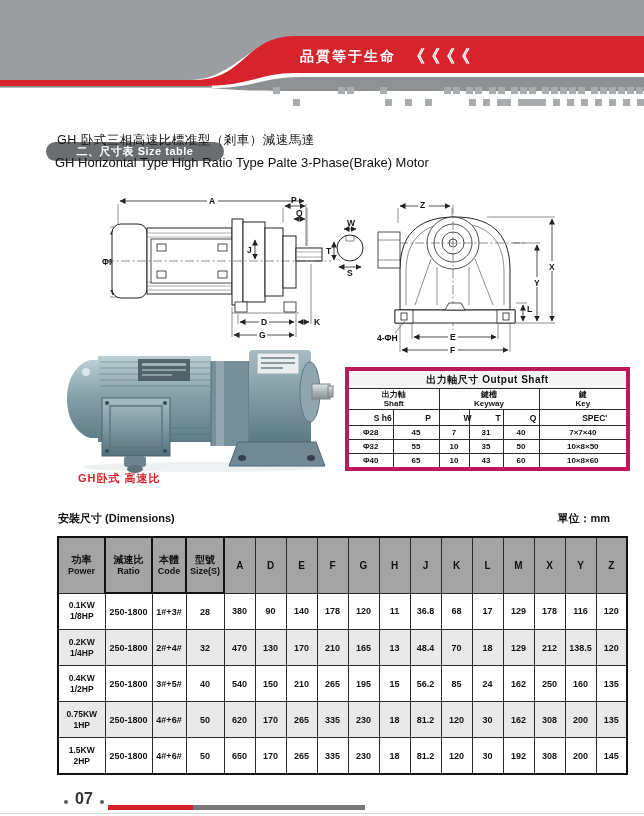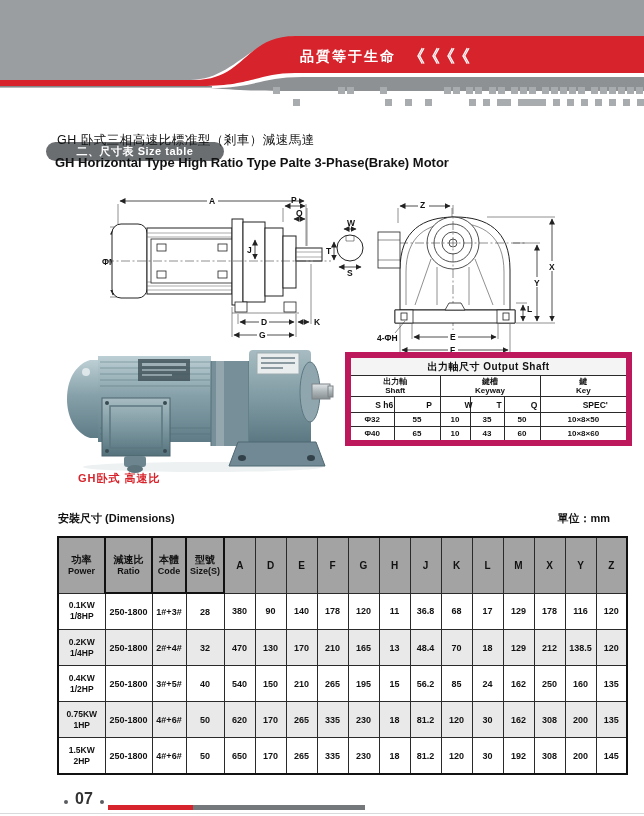--- a/index.html
+++ b/index.html
@@ -7,35 +7,35 @@
         font-family:"Liberation Sans",sans-serif;color:#111;}
   
   #header-svg{position:absolute;left:0;top:0;}
   .banner-text{font:bold 14px "Liberation Sans",sans-serif;fill:#fff;letter-spacing:2px;}
   .banner-chev{font:bold 17px "Liberation Sans",sans-serif;fill:#fff;letter-spacing:-2px;}
   
   .pill{position:absolute;left:46px;top:102px;width:178px;height:19px;background:#6a6e71;
         border-radius:10px;color:#fff;font-size:11px;font-weight:bold;text-align:center;
         line-height:19px;letter-spacing:.5px;margin-top:40px;}
   .title-zh{position:absolute;left:57px;top:132px;font-size:12.5px;font-weight:normal;letter-spacing:.5px;}
-  .title-en{position:absolute;left:55px;top:155px;font-size:13px;font-weight:bold;}
+  .title-en{position:absolute;left:55px;top:155px;font-size:13px;font-weight:normal;}
   
   .lbl{font:bold 8.5px "Liberation Sans",sans-serif;fill:#111;}
   .dimr{stroke:#222;stroke-width:.8;fill:none;marker-start:url(#ar2);marker-end:url(#ar2);}
   .ext{stroke:#333;stroke-width:.55;fill:none;}
   .ol{fill:#fff;stroke:#222;stroke-width:1;}
   .ol2{fill:#fff;stroke:#222;stroke-width:.8;}
   .fin{stroke:#555;stroke-width:.5;}
   .cl{stroke:#444;stroke-width:.6;stroke-dasharray:9 2.5 2 2.5;fill:none;}
   
   .photo-caption{position:absolute;left:78px;top:471px;font-size:11px;font-weight:bold;color:#d7232b;letter-spacing:1px;}
   
   table{border-collapse:collapse;table-layout:fixed;}
   td,th{border:1px solid #2a2a2a;text-align:center;vertical-align:middle;padding:0;}
-  #shaft-table{position:absolute;left:345px;top:352px;width:281px;border:6px solid #be185d;
+  #shaft-table{position:absolute;left:345px;top:367px;width:281px;border:4px solid #be185d;
                font-size:8px;font-weight:bold;}
   #shaft-table .t-title{height:17px;font-size:10px;background:#f4f4f4;letter-spacing:.5px;}
   #shaft-table .t-group{height:21px;background:#fff;}
   #shaft-table .t-group div{line-height:9px;font-size:8px;}
   #shaft-table .t-cols td{height:15px;font-size:8.5px;padding-left:24px;}
   #shaft-table tbody td{height:13px;}
   .dims-label{position:absolute;left:58px;top:511px;font-size:11px;font-weight:bold;text-align:right;}
   .unit-label{position:absolute;right:34px;top:511px;font-size:11px;font-weight:bold;}
   #main-table{position:absolute;left:57px;top:536px;width:569px;border:2px solid #111;
               font-size:9px;font-weight:bold;}
@@ -367,20 +367,28 @@
         <td>S  h6</td>
         <td>P</td>
         <td>W</td>
         <td>T</td>
         <td>Q</td>
         <td>SPEC'</td>
       </tr>
     </thead>
     <tbody>
         <tr>
+          <td>Φ28</td>
+          <td>45</td>
+          <td>7</td>
+          <td>31</td>
+          <td>40</td>
+          <td>7×7×40</td>
+        </tr>
+        <tr>
           <td>Φ32</td>
           <td>55</td>
           <td>10</td>
           <td>35</td>
           <td>50</td>
           <td>10×8×50</td>
         </tr>
         <tr>
           <td>Φ40</td>
           <td>65</td>

